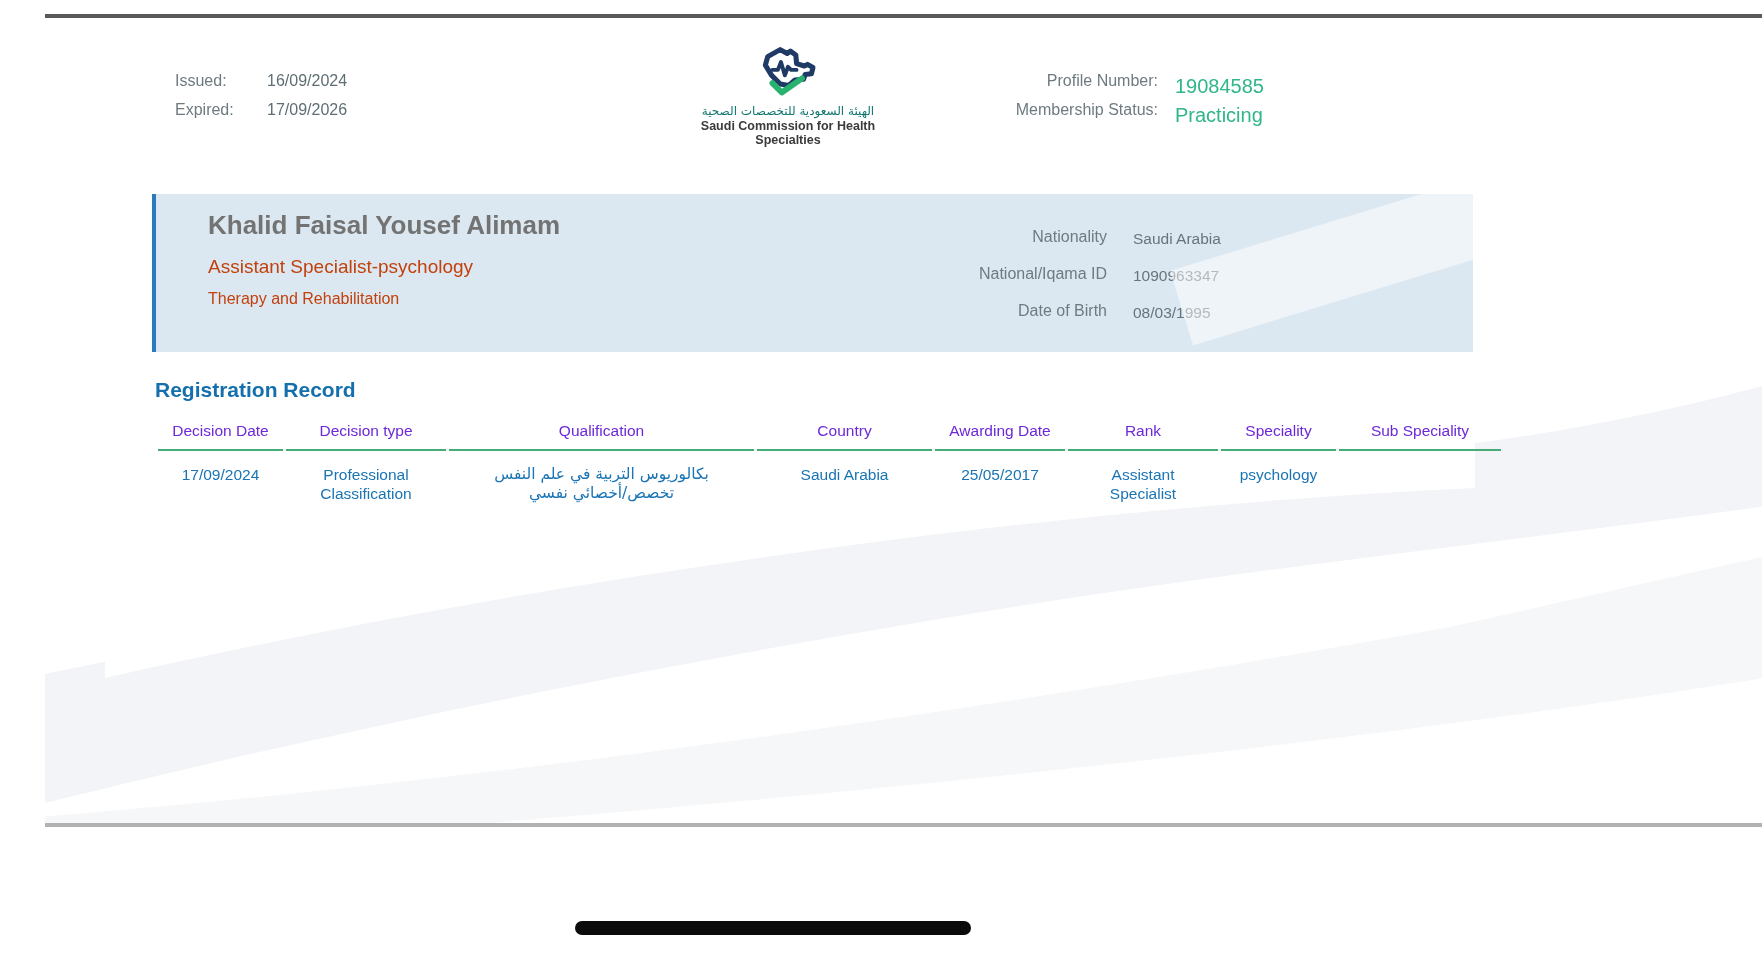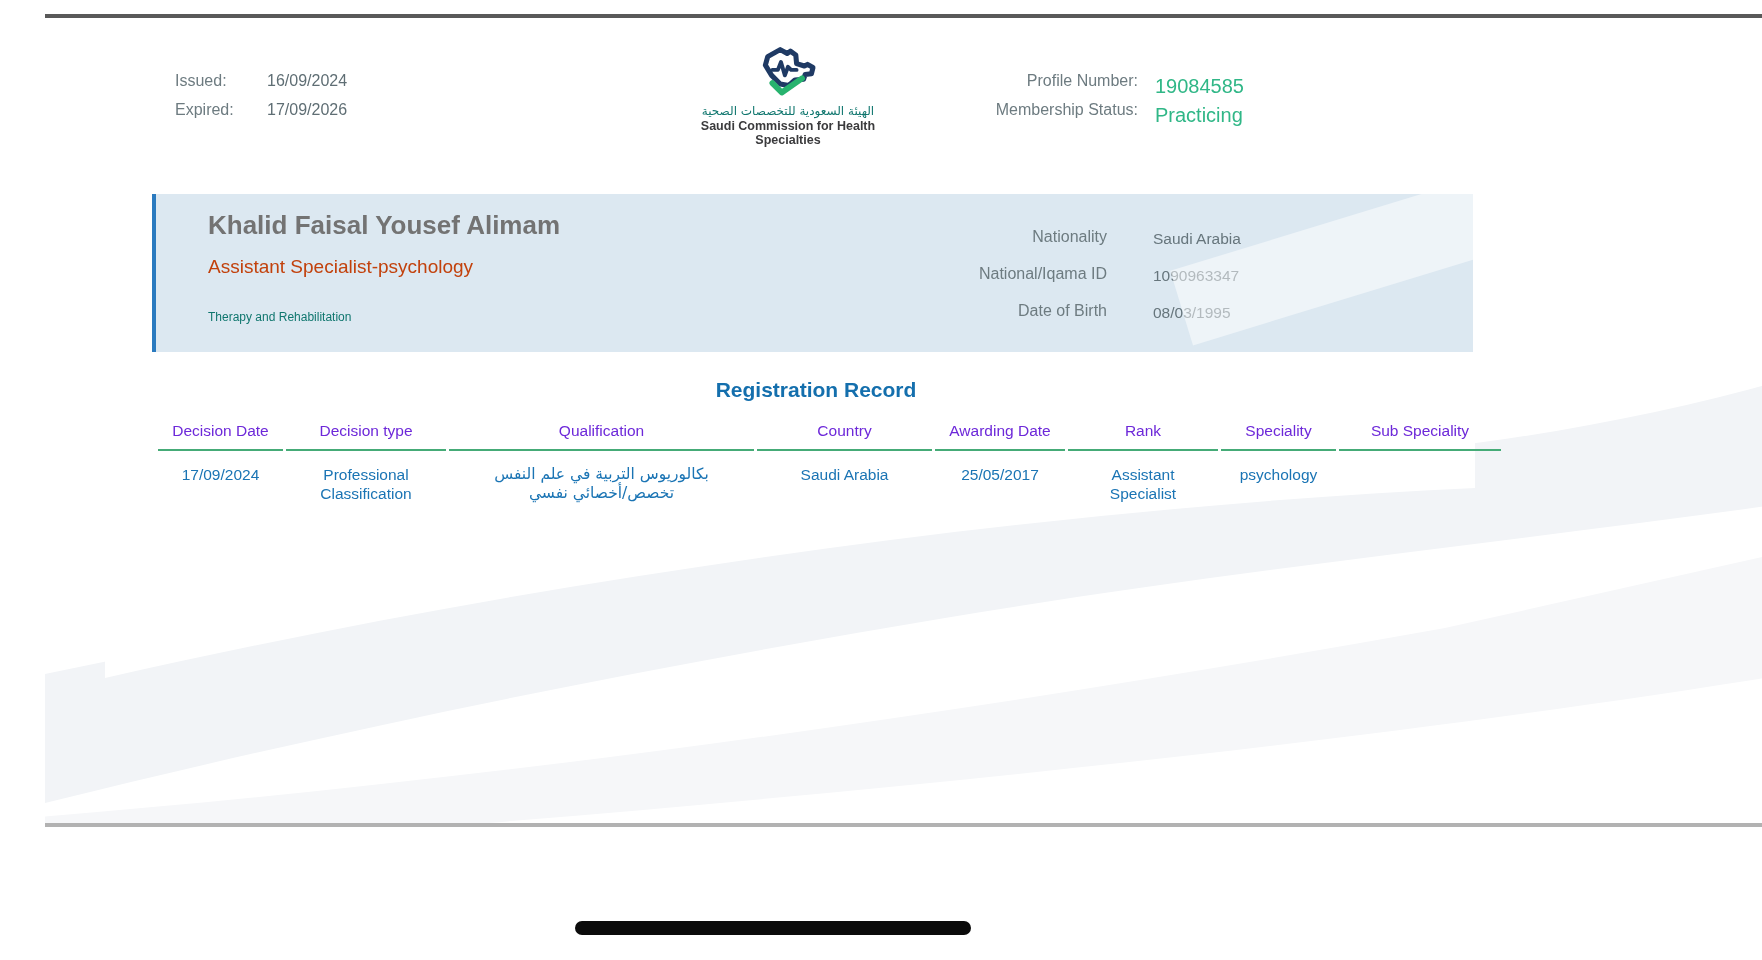--- a/index.html
+++ b/index.html
@@ -22,47 +22,47 @@
   .hdr-left { position:absolute; left:130px; top:54px; }
   .hdr-row { display:flex; height:20px; margin-bottom:9px; font-size:16px; }
   .hdr-row .lbl { width:92px; color:#6d7b80; }
   .hdr-row .val { color:#5f6e74; }
 
   .logo-block { position:absolute; left:640px; top:26px; width:206px; text-align:center; }
   .logo-icon { display:block; margin:0 auto 2px auto; }
   .logo-ar { font-family:"DejaVu Sans", sans-serif; font-size:12px; color:#0f766e; direction:rtl; }
   .logo-en { font-size:12.5px; font-weight:bold; color:#3b3b3d; margin-top:1px; }
 
-  .hdr-right { position:absolute; left:768px; top:54px; width:430px; }
+  .hdr-right { position:absolute; left:788px; top:54px; width:430px; }
   .hdr-right .hdr-row { justify-content:flex-end; }
   .hdr-right .lbl { width:auto; text-align:right; color:#6d7b80; }
   .hdr-right .val-g { width:88px; margin-left:17px; color:#30b787; padding-top:3px; font-size:20px; }
 
   
   .card {
     position:absolute; left:107px; top:176px; width:1321px; height:158px;
     background:#dce8f1; border-left:4px solid #2a7abf; z-index:2;
   }
   .card-name { position:absolute; left:52px; top:16px; font-size:26px; font-weight:bold; color:#737373; }
   .card-title { position:absolute; left:52px; top:62px; font-size:19px; color:#c2410c; }
-  .card-cat { position:absolute; left:52px; top:116px; font-size:12px; color:#0f766e; }
+  .card-cat { position:absolute; left:52px; top:96px; font-size:16px; color:#c2410c; }
 
   .card-fields { position:absolute; left:620px; top:34px; width:660px; }
-  .card-field { display:flex; height:21px; margin-bottom:16px; font-size:16px;gap:20px; }
+  .card-field { display:flex; height:21px; margin-bottom:16px; font-size:16px; }
   .card-field .lbl { flex:0 0 331px; text-align:right; color:#6d7b80; }
   .card-field .val { padding-left:26px; color:#66757c; padding-top:2px; font-size:15.5px; }
 
   .card-gloss {
     position:absolute; left:1120px; top:140px; width:760px; height:78px;
     background:#ffffff; opacity:0.5; transform:rotate(-17deg); z-index:3;
     pointer-events:none;
   }
 
   
-  .reg-title { position:absolute; left:110px; top:360px; width:1322px; text-align:center;
+  .reg-title { position:absolute; left:110px; top:360px; width:1322px; 
                font-size:21px; font-weight:bold; color:#146fad; z-index:2; }
 
   table.reg { position:absolute; left:110px; top:398px; width:1322px; z-index:2;
               border-collapse:separate; border-spacing:3px 0; table-layout:fixed; }
   table.reg th { font-weight:normal; font-size:15.5px; color:#6d28d9;
                  padding:6px 2px 9px 2px; border-bottom:2px solid #45ab77; text-align:center; }
   table.reg td { font-size:15.5px; color:#1a74b4; text-align:center; vertical-align:top;
                  padding-top:14px; line-height:1.25; }
   .w-narrow { max-width:104px; margin:0 auto; }
   .w-mid { max-width:120px; margin:0 auto; }

